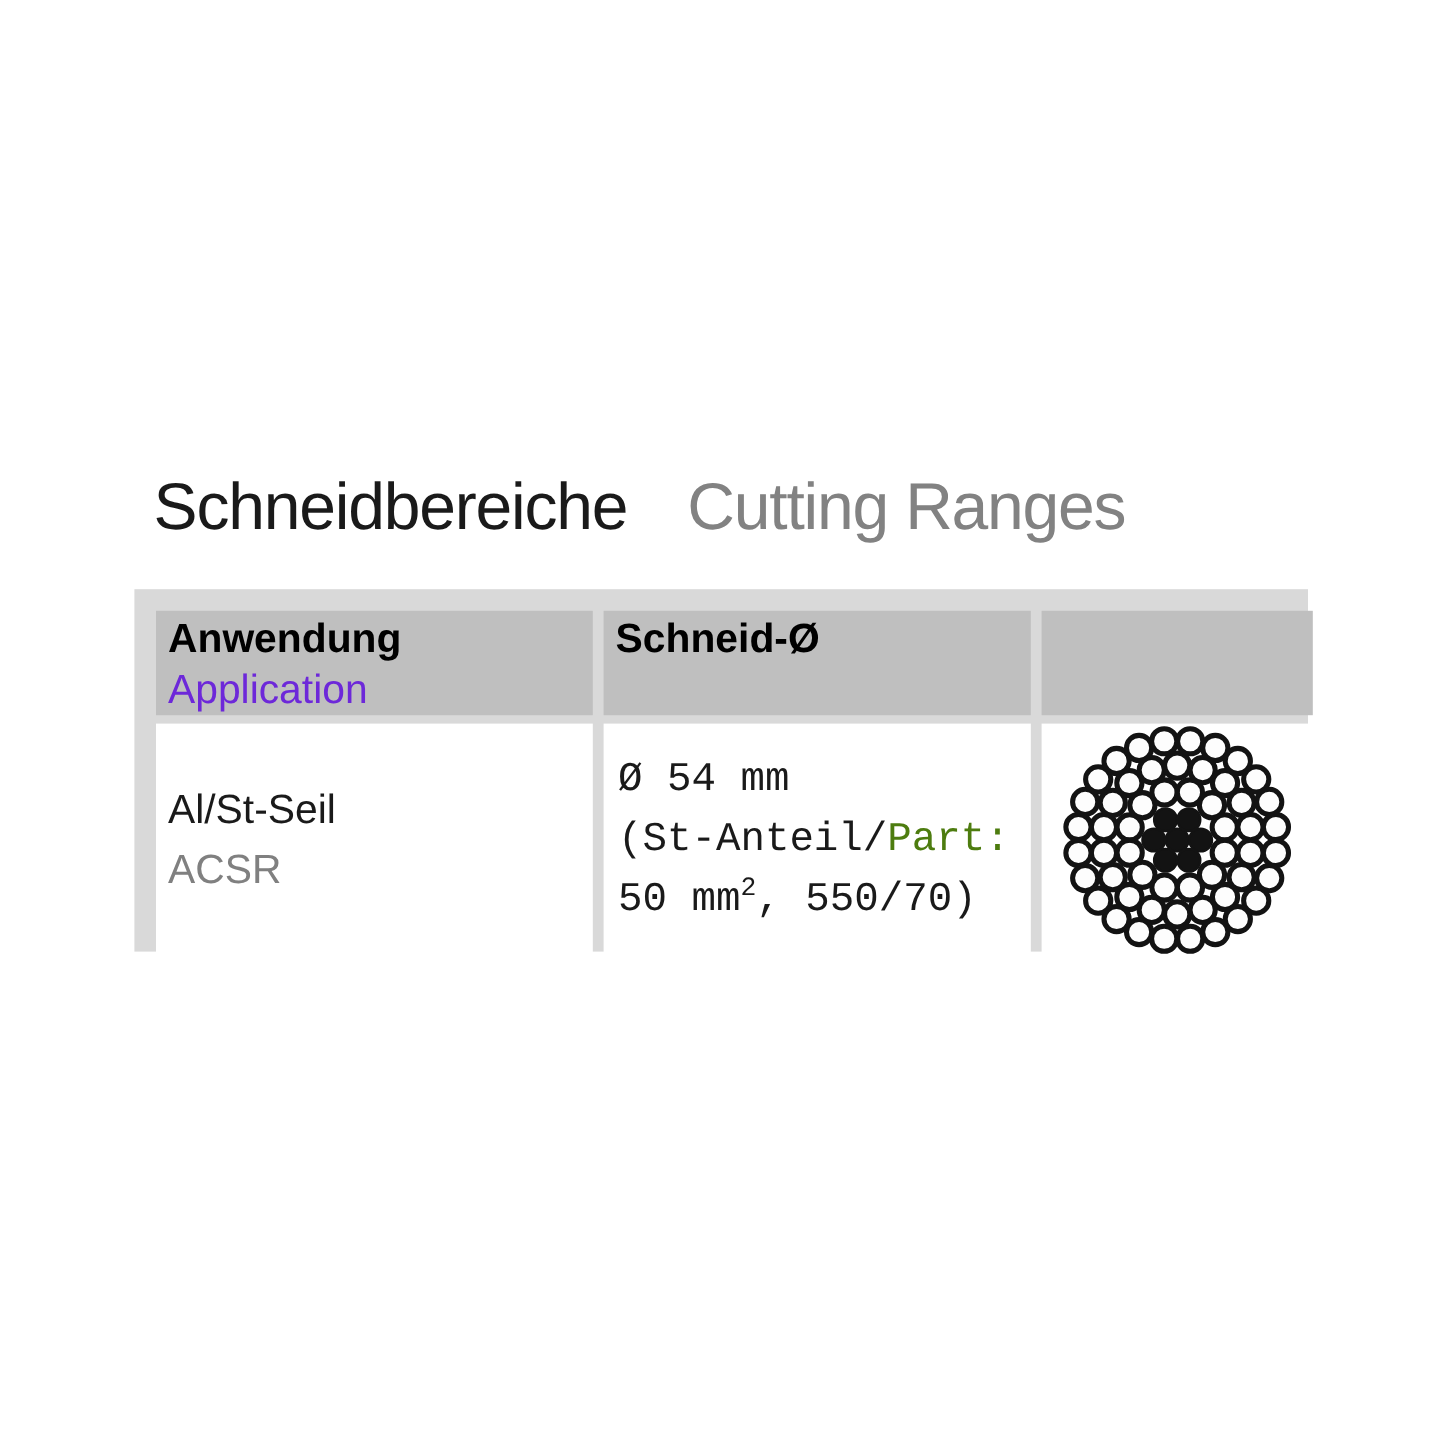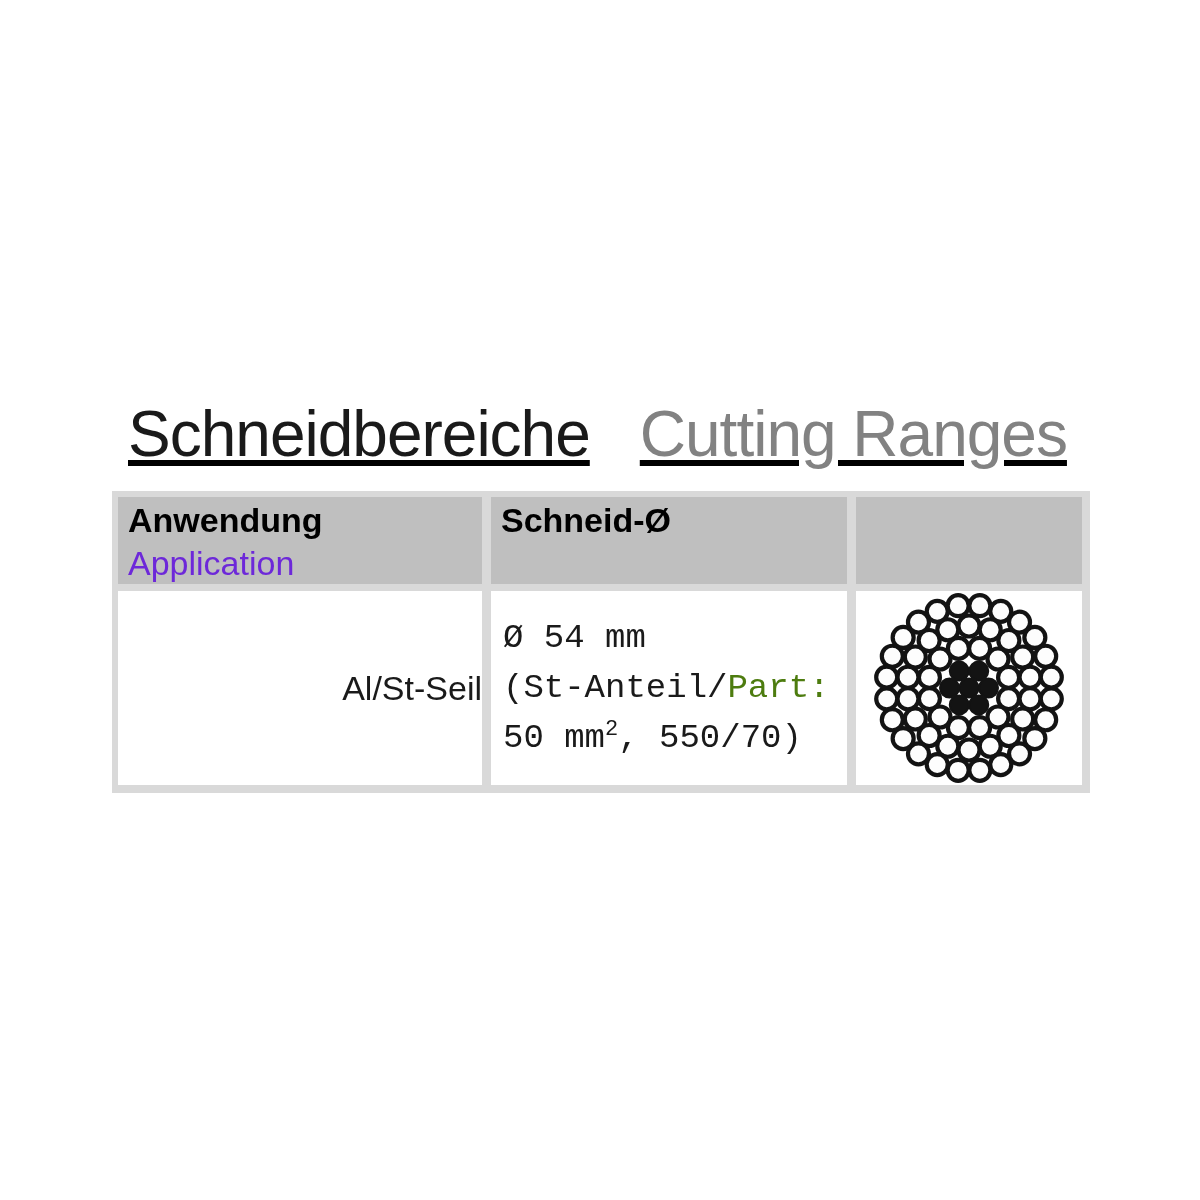--- a/index.html
+++ b/index.html
@@ -10,40 +10,39 @@
     height: 1200px;
     background: #ffffff;
     font-family: "Liberation Sans", "DejaVu Sans", sans-serif;
     overflow: hidden;
   }
 
   
   .title {
     position: absolute;
     left: 128px;
-    top: 403px;
-    font-size: 64px;
+    top: 391px;
+    font-size: 55px;
     font-weight: 400;
     line-height: 62px;
     letter-spacing: -1px;
     white-space: nowrap;
-    text-decoration: underline;
   }
   .title .t-de { color: #1a1a1a; }
   .title .t-en { color: #828282; margin-left: 50px; }
 
   
   .ctable {
     position: absolute;
     left: 112px;
     top: 491px;
     width: 978px;
     height: 302px;
     background: #d9d9d9;
-    padding: 6px;
+    padding: 18px;
     display: grid;
     grid-template-columns: 364px 356px 226px;
     grid-template-rows: 87px 194px;
     column-gap: 9px;
     row-gap: 7px;
   }
   .cell { overflow: hidden; }
   .head {
     background: #bfbfbf;
     padding: 2px 0 0 10px;
@@ -57,21 +56,20 @@
   .bodycell { background: #ffffff; }
 
   .app-cell {
     display: flex;
     flex-direction: column;
     justify-content: center;
     padding-left: 10px;
     font-size: 34px;
     line-height: 50px;
     white-space: nowrap;
-    text-align: right;
   }
   .app-cell .a-de { color: #1a1a1a; }
   .app-cell .a-en { color: #808080; }
 
   .cut-cell {
     padding: 22px 0 0 12px;
     font-size: 34px;
     line-height: 50px;
     color: #1a1a1a;
     white-space: nowrap;
@@ -110,20 +108,21 @@
     </div>
 
     <div class="cell head">
       <div class="h-de">Schneid-Ø</div>
     </div>
 
     <div class="cell head"></div>
 
     <div class="cell bodycell app-cell">
       <div class="a-de">Al/St-Seil</div>
+      <div class="a-en">ACSR</div>
     </div>
 
     <div class="cell bodycell cut-cell">
       <div class="line"><span>Ø 54 mm</span></div>
       <div class="line"><span>(St-Anteil/</span><span class="gray">Part:</span></div>
       <div class="line"><span>50 mm</span><sup>2</sup><span>, 550/70)</span></div>
     </div>
 
     <div class="cell bodycell fig-cell">
       <svg class="cable-svg" width="196" height="196" viewBox="-98 -98 196 196" xmlns="http://www.w3.org/2000/svg">

